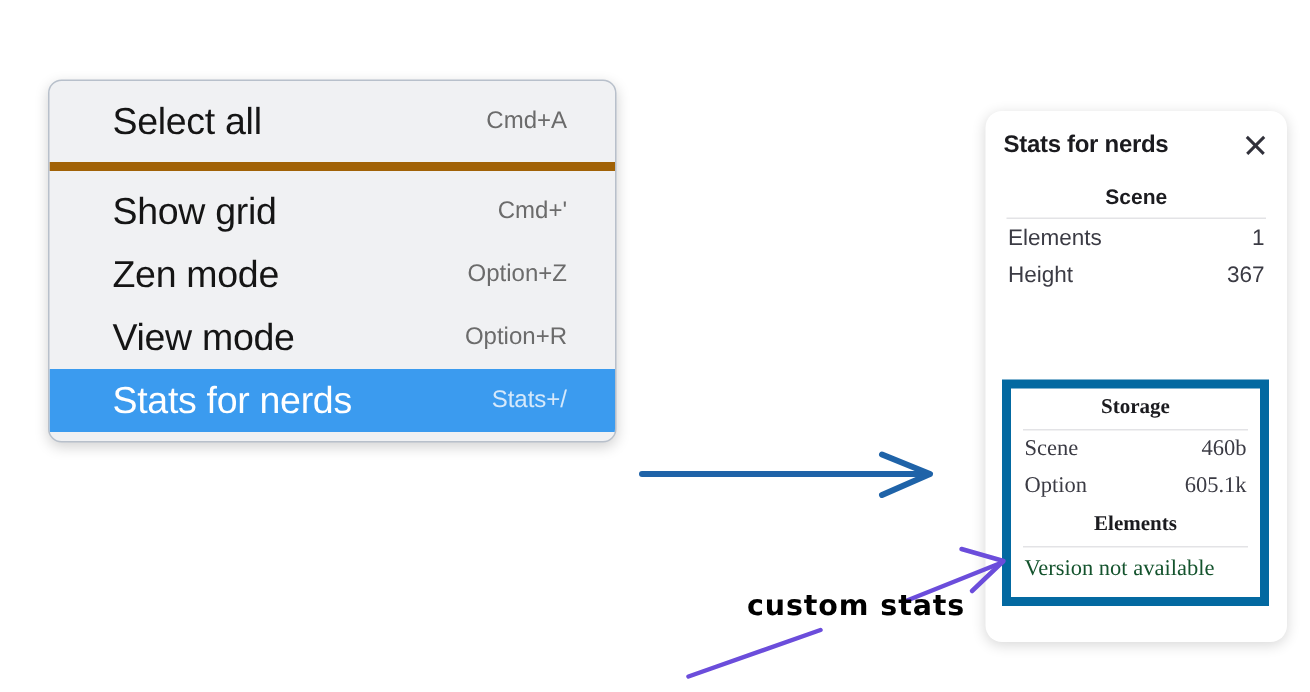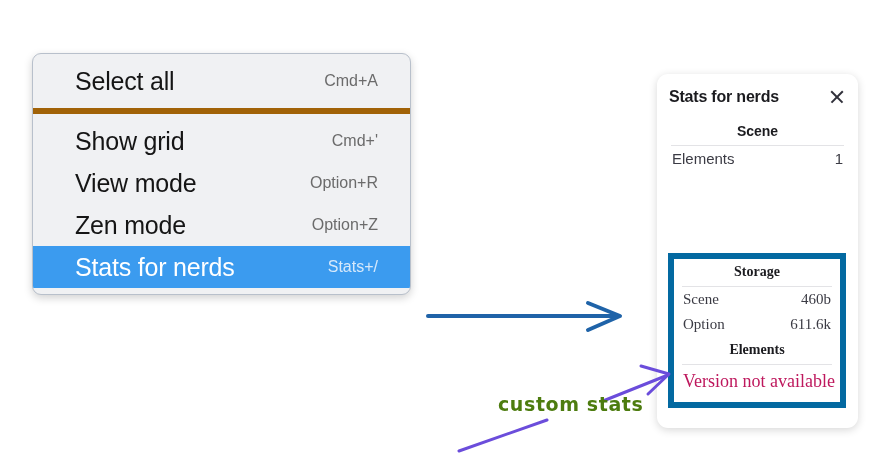--- a/index.html
+++ b/index.html
@@ -122,22 +122,22 @@
     display: flex;
     align-items: center;
     justify-content: space-between;
     font-size: 15px;
     color: #3b3b44;
     padding: 4px 3px 4px 3px;
   }
   .stat-row .k { white-space: nowrap; }
   .stat-row .v { white-space: nowrap; }
   .stat-note {
-    font-size: 18px;
-    color: #be185d;
+    font-size: 15px;
+    color: #14532d;
     padding: 6px 3px 3px 3px;
     white-space: nowrap;
   }
 
   
   #storage-version-group {
     position: absolute;
     left: 11px;
     top: 179px;
     width: 178px;
@@ -155,21 +155,21 @@
     width: 873px; height: 461px;
     pointer-events: none;
   }
   #custom-stats-label {
     position: absolute;
     left: 498px;
     top: 393px;
     font-family: "DejaVu Sans", sans-serif;
     font-size: 19px;
     font-weight: bold;
-    color: #4d7c0f;
+    color: #000000;
     letter-spacing: 0.6px;
     white-space: nowrap;
   }
 </style>
 </head>
 <body>
 
 <div id="context-menu">
 
   <div class="menu-section">
@@ -178,26 +178,26 @@
       <span class="shortcut">Cmd+A</span>
     </div>
   </div>
 
   <div class="menu-section">
     <div class="menu-item">
       <span class="label">Show grid</span>
       <span class="shortcut">Cmd+'</span>
     </div>
     <div class="menu-item">
+      <span class="label">Zen mode</span>
+      <span class="shortcut">Option+Z</span>
+    </div>
+    <div class="menu-item">
       <span class="label">View mode</span>
       <span class="shortcut">Option+R</span>
-    </div>
-    <div class="menu-item">
-      <span class="label">Zen mode</span>
-      <span class="shortcut">Option+Z</span>
     </div>
     <div class="menu-item selected">
       <span class="label">Stats for nerds</span>
       <span class="shortcut">Stats+/</span>
     </div>
   </div>
 
 </div>
 
 <div id="stats-panel">
@@ -206,35 +206,39 @@
     <span class="stats-title">Stats for nerds</span>
     <span class="close-icon"></span>
   </div>
 
   <div>
     <div class="section-head">Scene</div>
     <div class="hr"></div>
     <div class="stat-row">
       <span class="k">Elements</span>
       <span class="v">1</span>
+    </div>
+    <div class="stat-row">
+      <span class="k">Height</span>
+      <span class="v">367</span>
     </div>
   </div>
 
   <div id="storage-version-group">
 
     <div>
       <div class="section-head">Storage</div>
       <div class="hr"></div>
       <div class="stat-row">
         <span class="k">Scene</span>
         <span class="v">460b</span>
       </div>
       <div class="stat-row">
         <span class="k">Option</span>
-        <span class="v">611.6k</span>
+        <span class="v">605.1k</span>
       </div>
     </div>
 
     <div>
       <div class="section-head">Elements</div>
       <div class="hr"></div>
       <div class="stat-note">Version not available</div>
     </div>
 
   </div>

